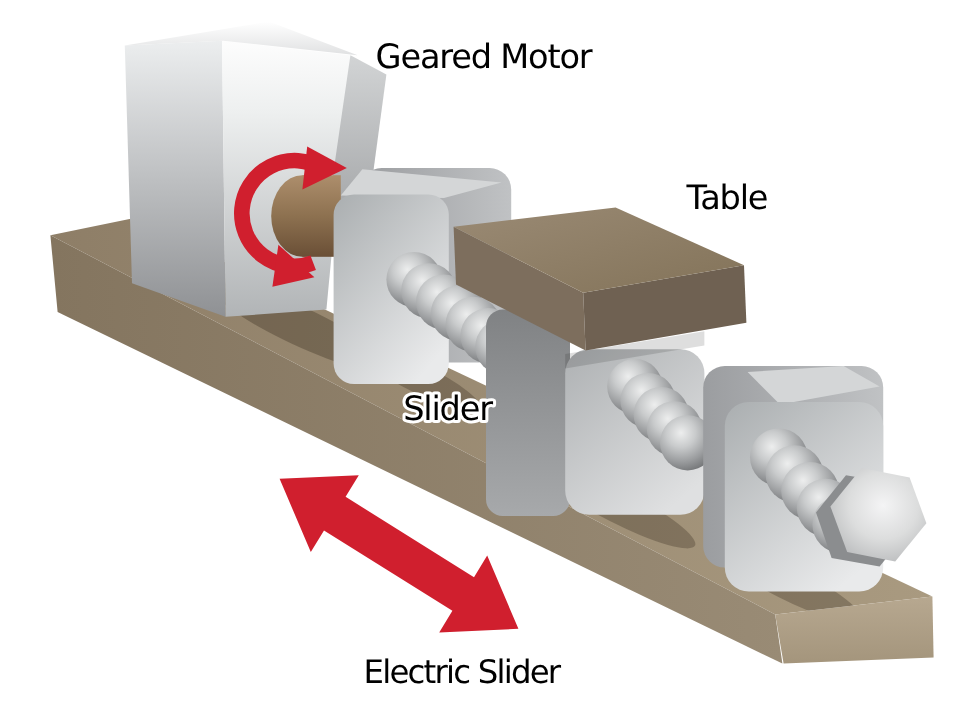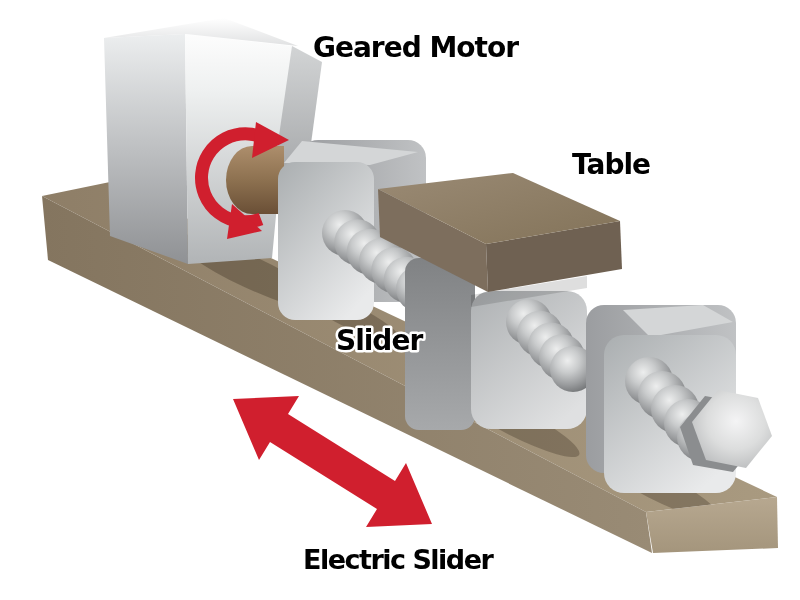--- a/index.html
+++ b/index.html
@@ -1,17 +1,17 @@
 <!DOCTYPE html>
 <html><head>
 <meta charset="utf-8">
 <style>
   html,body{margin:0;padding:0;background:#ffffff;}
   .stage{position:relative;width:800px;height:575px;background:#ffffff;overflow:hidden;
-         font-family:"DejaVu Sans","Liberation Sans",sans-serif;font-weight:bold;}
+         font-family:"DejaVu Sans","Liberation Sans",sans-serif;}
   svg{display:block;}
   .lbl{font-family:"DejaVu Sans","Liberation Sans",sans-serif;
        font-size:28px;letter-spacing:-1px;fill:#000000;
        stroke:#ffffff;stroke-width:5px;paint-order:stroke;stroke-linejoin:round;}
   .lbl-sm{font-size:27px;letter-spacing:-1.5px;}
 </style>
 </head>
 <body>
 
 <div class="stage">

